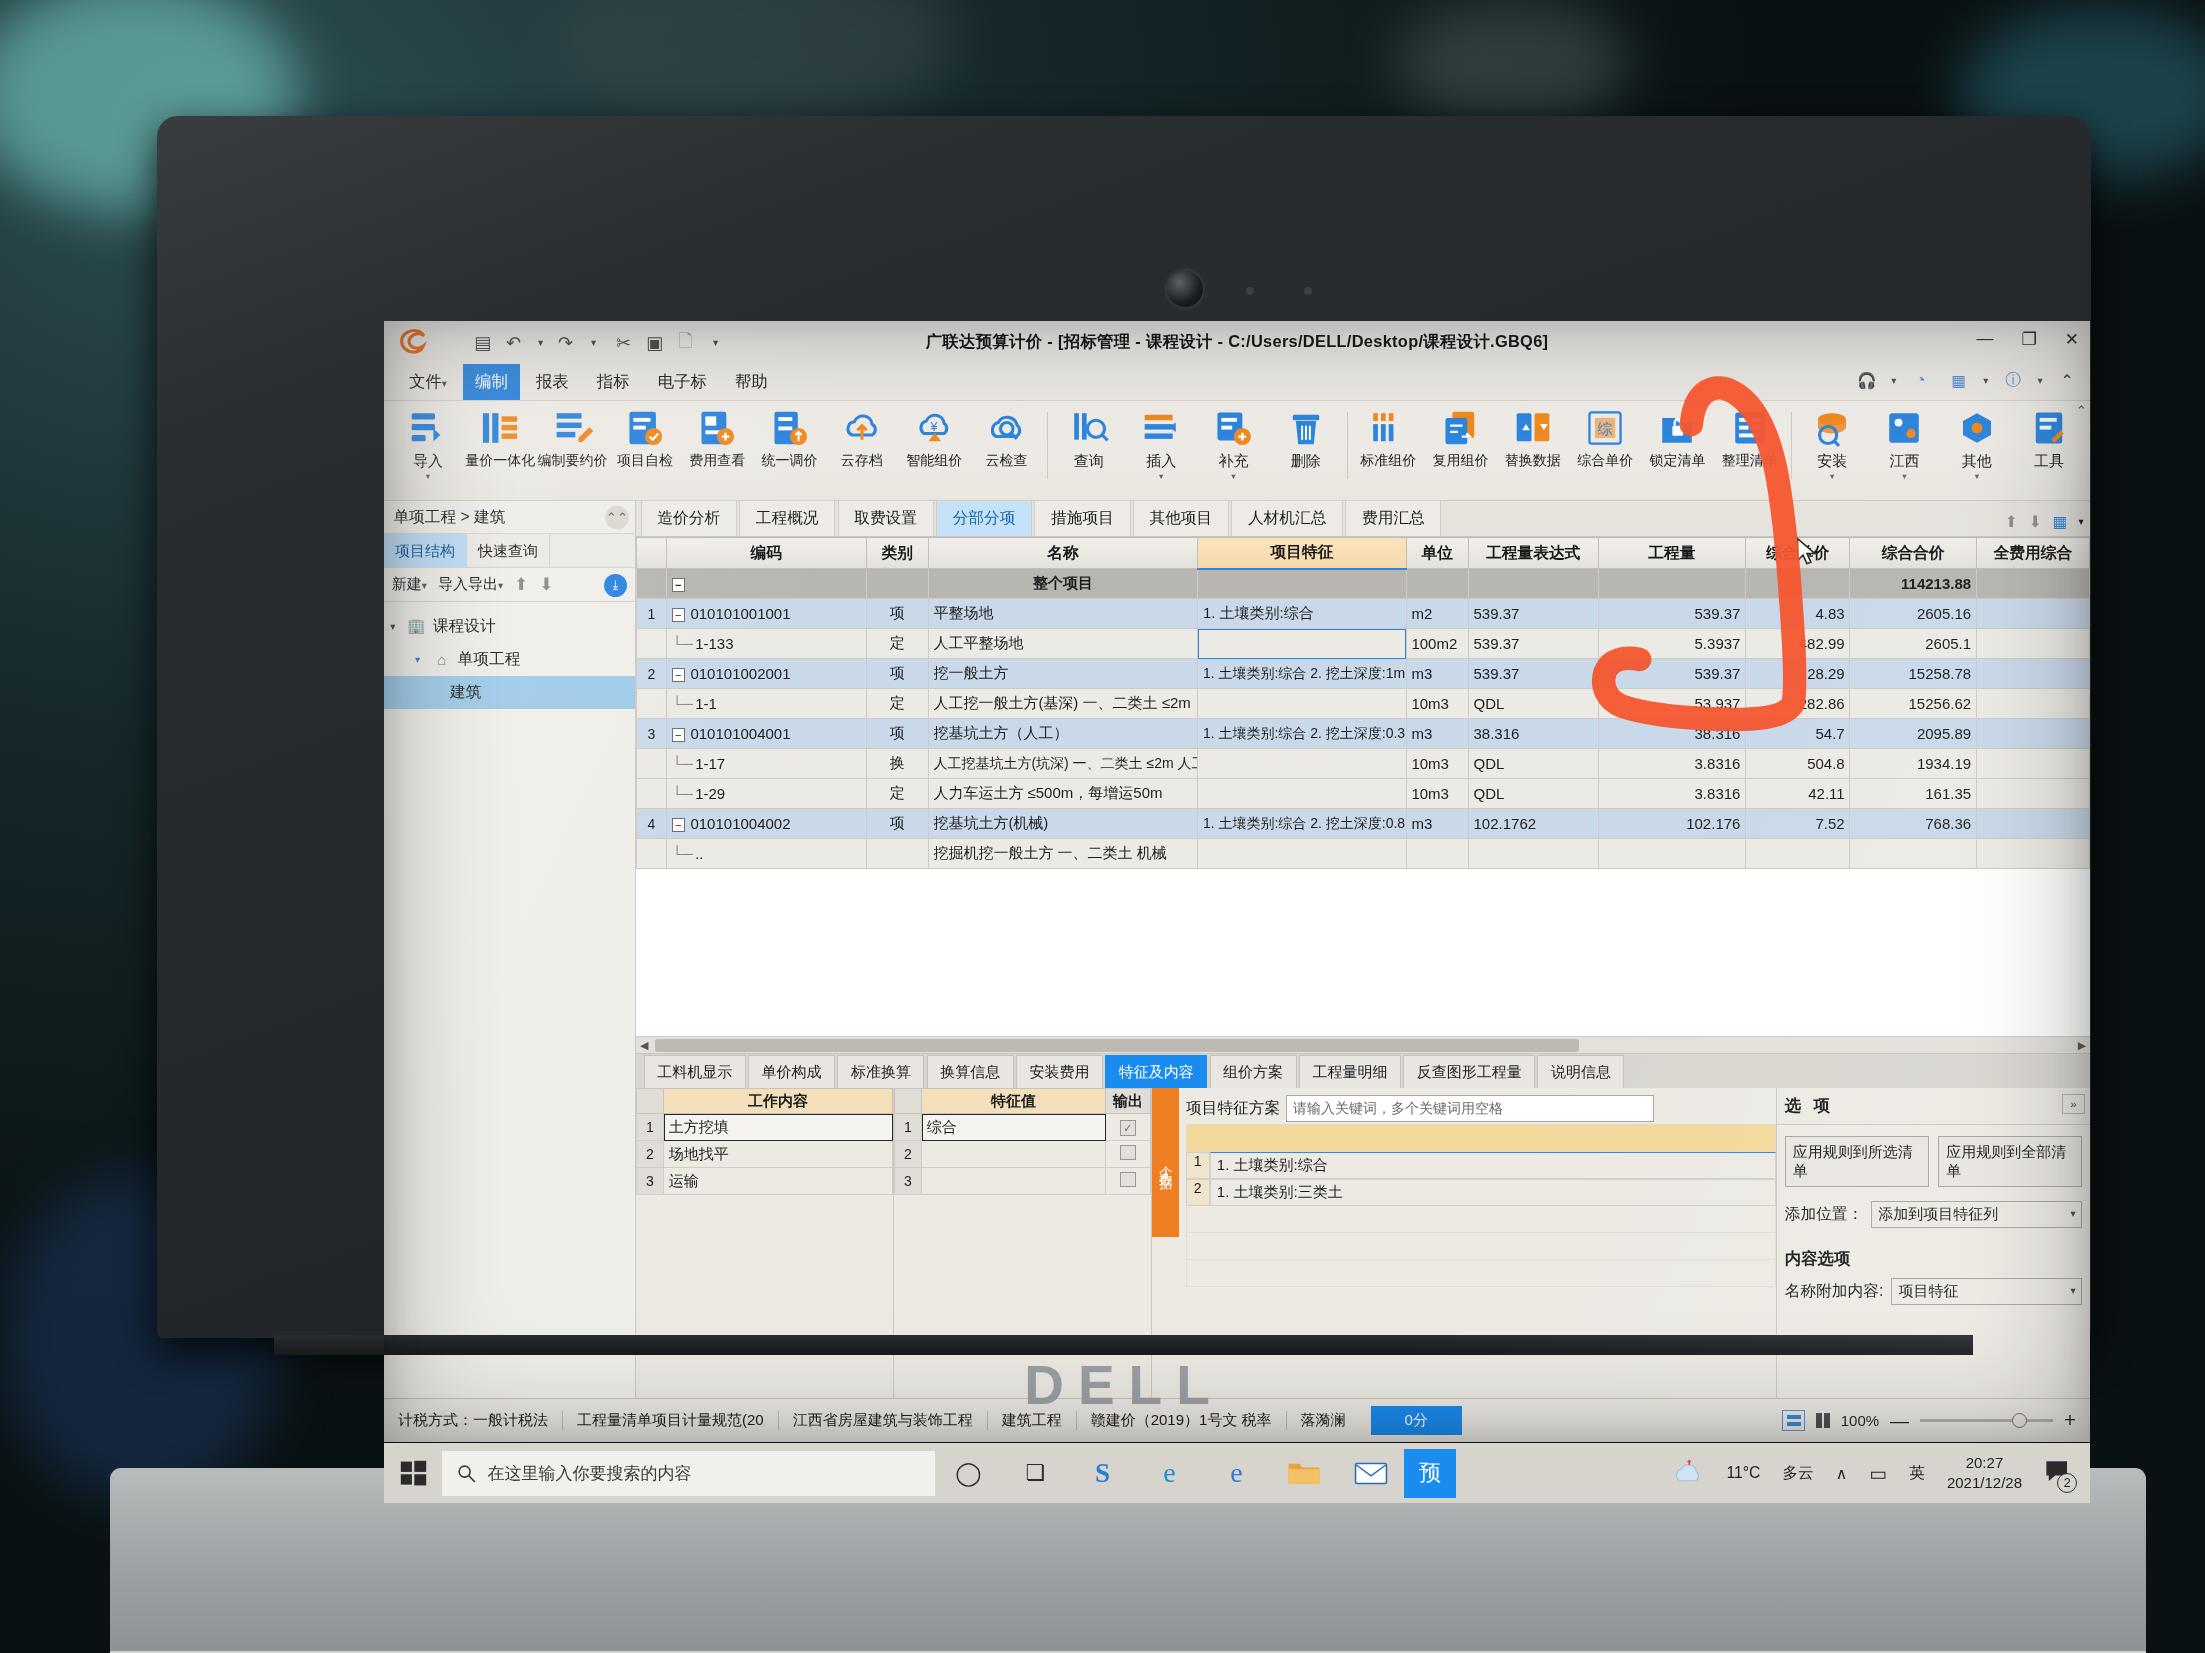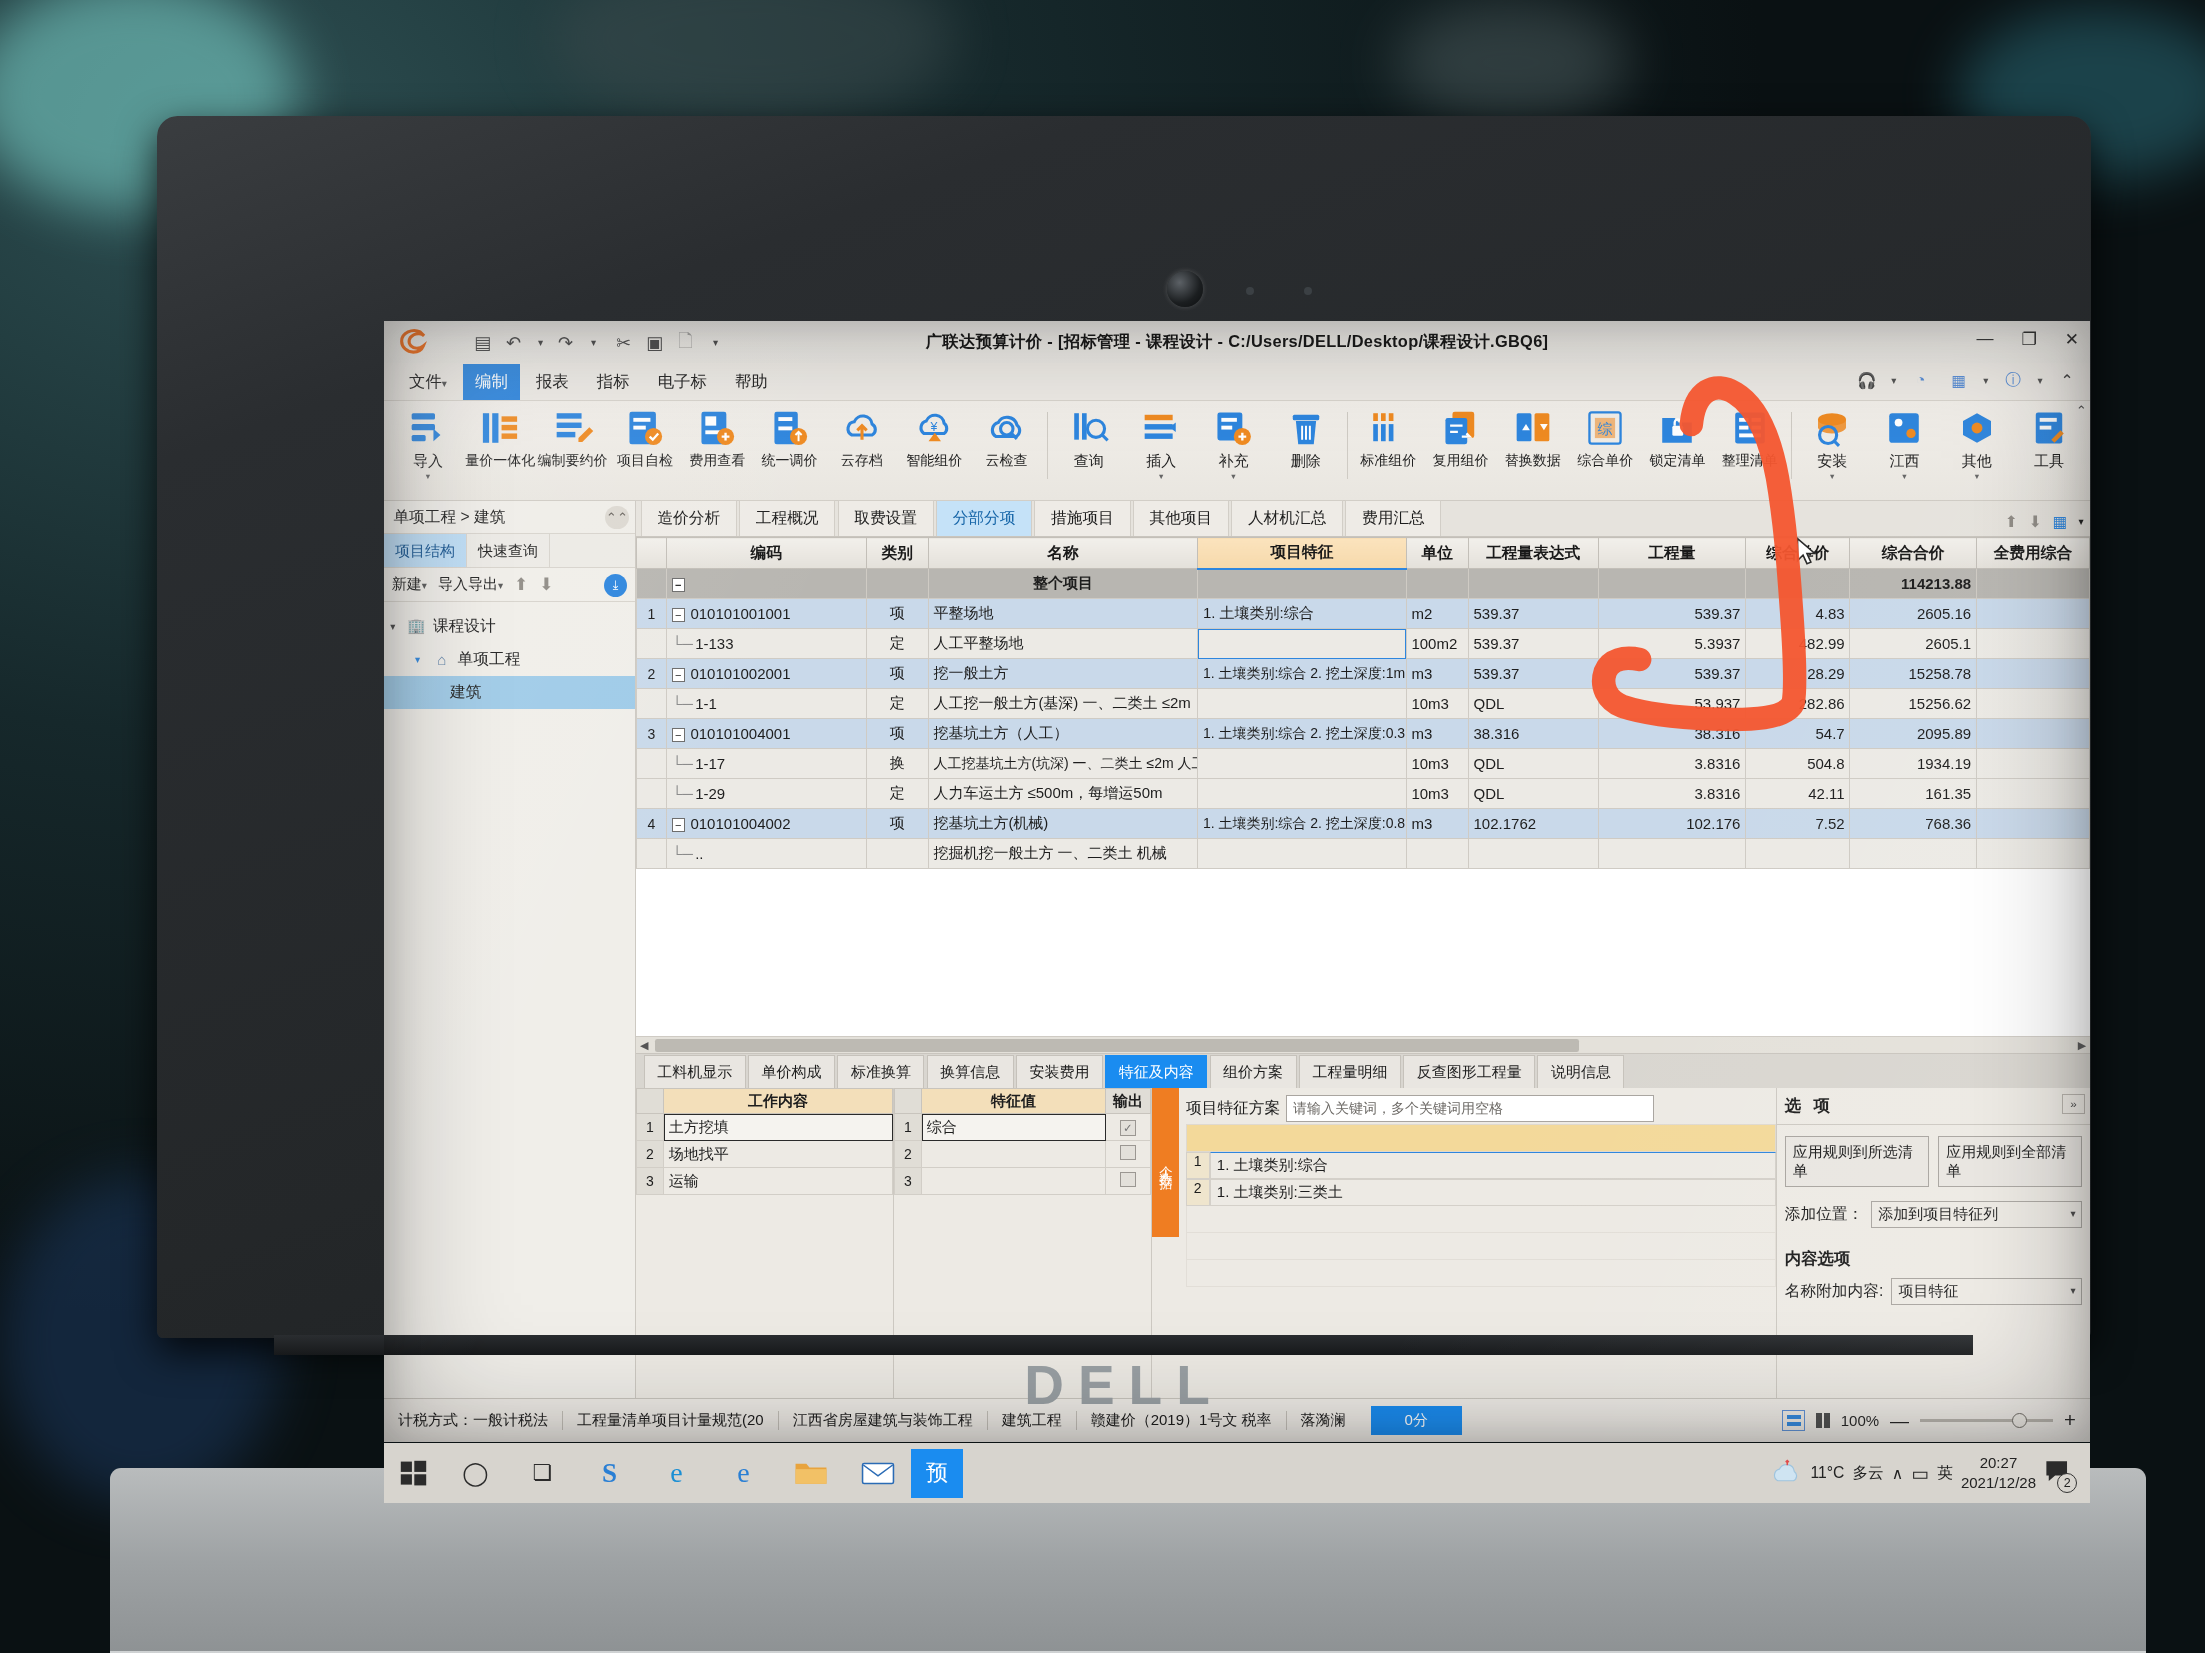--- a/index.html
+++ b/index.html
@@ -200,21 +200,21 @@
   #viewtoggle { width:23.5px; height:20.4px; border:0.8px solid #5b8fd6; display:flex; flex-direction:column;
      justify-content:center; align-items:center; gap:2.3px; }
   #viewtoggle i { display:block; width:14px; height:3.9px; background:#2e86de; }
 
   
   #taskbar { position:absolute; left:227px; top:1327px; width:1706px; height:60px;
      background:#d7d4ce; display:flex; align-items:center; z-index:60; }
   #winbtn { width:58px; display:flex; align-items:center; justify-content:center; }
   #tsearch { width:493px; height:45px; background:#f2f0ec; display:flex; align-items:center; gap:11px; padding-left:14px; font-size:17px; color:#3a3a3a; }
   .tbicon { width:67px; height:60px; display:flex; align-items:center; justify-content:center; }
-  #tray { margin-left:auto; display:flex; align-items:center; gap:8px; padding-right:19px; font-size:15.7px; color:#222; }
+  #tray { margin-left:auto; display:flex; align-items:center; gap:22px; padding-right:19px; font-size:15.7px; color:#222; }
   #clock { text-align:center; line-height:19.6px; font-size:15px; }
 
   
   #hinge { position:absolute; left:117px; top:1219px; width:1699px; height:20.4px;
      background:linear-gradient(180deg,#2a2d30,#17191b); }
   #chinlogo { position:absolute; left:0; right:0; top:1237px; text-align:center;
      font-size:55px; letter-spacing:14px; color:#9aa0a4; font-weight:bold; font-family:"Liberation Sans",sans-serif; }
   #base { position:absolute; left:-47px; top:1352px; width:2036px; height:235px;
      background:linear-gradient(180deg,#b9bcbd 0%,#9ea2a4 40%,#85898b 100%); border-radius:11px; }
   #basefront { position:absolute; left:-47px; top:1535px; width:2036px; height:117px;
@@ -922,20 +922,27 @@
 
     <div id="taskbar">
       <div id="winbtn">
         <svg width="27" height="27" viewBox="0 0 34 34">
           <rect x="1" y="2" width="14" height="13" fill="#2b2b2b"></rect>
             <rect x="18" y="1" width="15" height="14" fill="#2b2b2b"></rect>
           <rect x="1" y="18" width="14" height="13" fill="#2b2b2b"></rect>
             <rect x="18" y="18" width="15" height="14" fill="#2b2b2b"></rect>
         </svg>
       </div>
+      <div id="tsearch">
+        <svg width="20.4" height="20.4" viewBox="0 0 26 26">
+          <circle cx="11" cy="11" r="7" fill="none" stroke="#3a3a3a" stroke-width="2"></circle>
+            <path d="M16 16l8 8" stroke="#3a3a3a" stroke-width="2"></path>
+        </svg>
+        <span>在这里输入你要搜索的内容</span>
+      </div>
       <div class="tbicon" style="font-size:23.5px;color:#2b2b2b">◯</div>
       <div class="tbicon" style="font-size:22px;color:#2b2b2b">❏</div>
       <div class="tbicon">
         <span style="font-size:27px;font-weight:bold;color:#2a7fd4;font-family:'Liberation Serif',serif">S</span>
       </div>
       <div class="tbicon">
         <span style="font-size:28px;color:#1b8fd4;font-family:'Liberation Serif',serif">e</span>
       </div>
       <div class="tbicon">
         <span style="font-size:28px;color:#2a7fd4;font-family:'Liberation Serif',serif">e</span>

